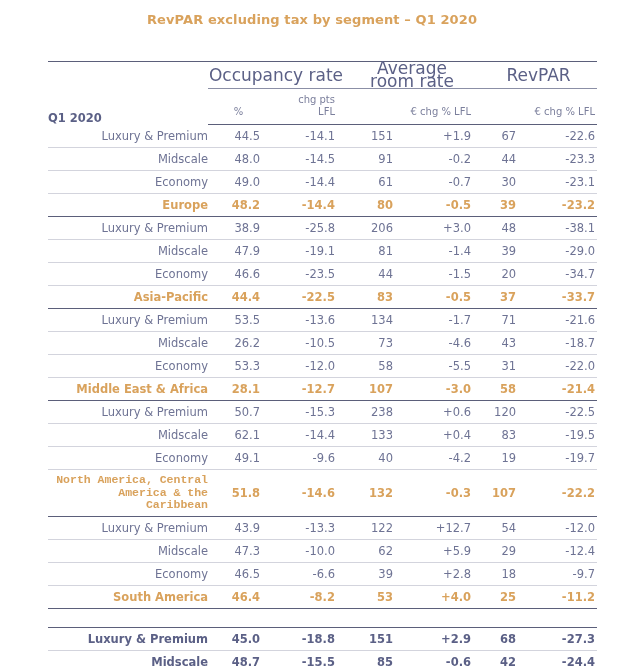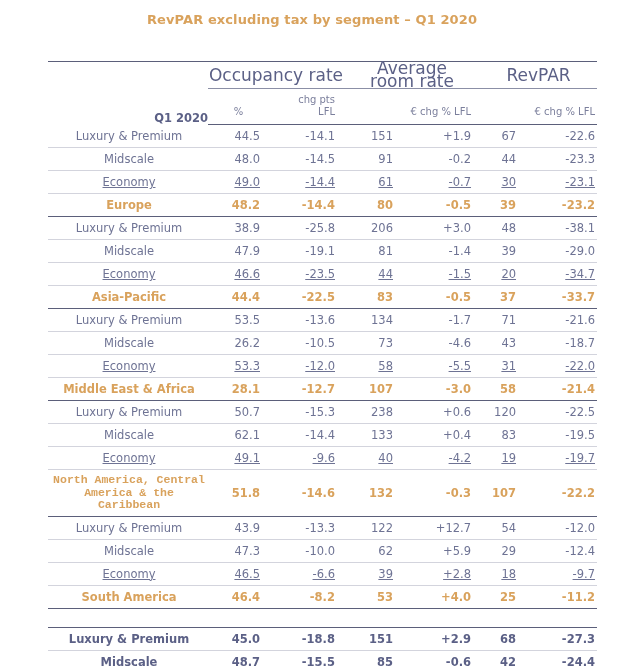--- a/index.html
+++ b/index.html
@@ -57,21 +57,21 @@
     font-size: 17px;
     font-weight: normal;
     text-align: center;
     padding-bottom: 3px;
     line-height: 13px;
   }
   .rowlabel-hdr {
     color: #5b6086;
     font-size: 11.5px;
     font-weight: bold;
-    text-align: right;
+    text-align: left;
     vertical-align: bottom;
     padding-bottom: 13px;
   }
   .sub-hdr {
     color: #7b7f9c;
     font-size: 10px;
     font-weight: normal;
     text-align: right;
     line-height: 12px;
     padding: 5px 0 6px 0;
@@ -91,39 +91,38 @@
 
   
   tr.datarow td {
     font-size: 11.5px;
     color: #6e7394;
     padding: 4px 0 4px 0;
     height: 12px;
     border-bottom: 0.9px solid #d3d4dd;
   }
   tr.datarow td.lbl {
-    text-align: center;
+    text-align: right;
     padding-left: 2px;
   }
   tr.datarow td.num {
     text-align: right;
     padding-right: 9px;
   }
   tr.datarow td.num.last { padding-right: 2px; }
 
   
   tr.subtotal td {
     color: #d9a25c;
     font-weight: bold;
     border-bottom: 1.5px solid #5b5f7a;
   }
   
   tr.thickabove td {
     border-top: 1.5px solid #5b5f7a;
-    text-decoration: underline;
   }
 
   
   tr.summary td {
     color: #5b6086;
     font-weight: bold;
     border-bottom: 0.9px solid #d3d4dd;
   }
   tr.summary-first td {
     border-top: 1.5px solid #5b5f7a;

